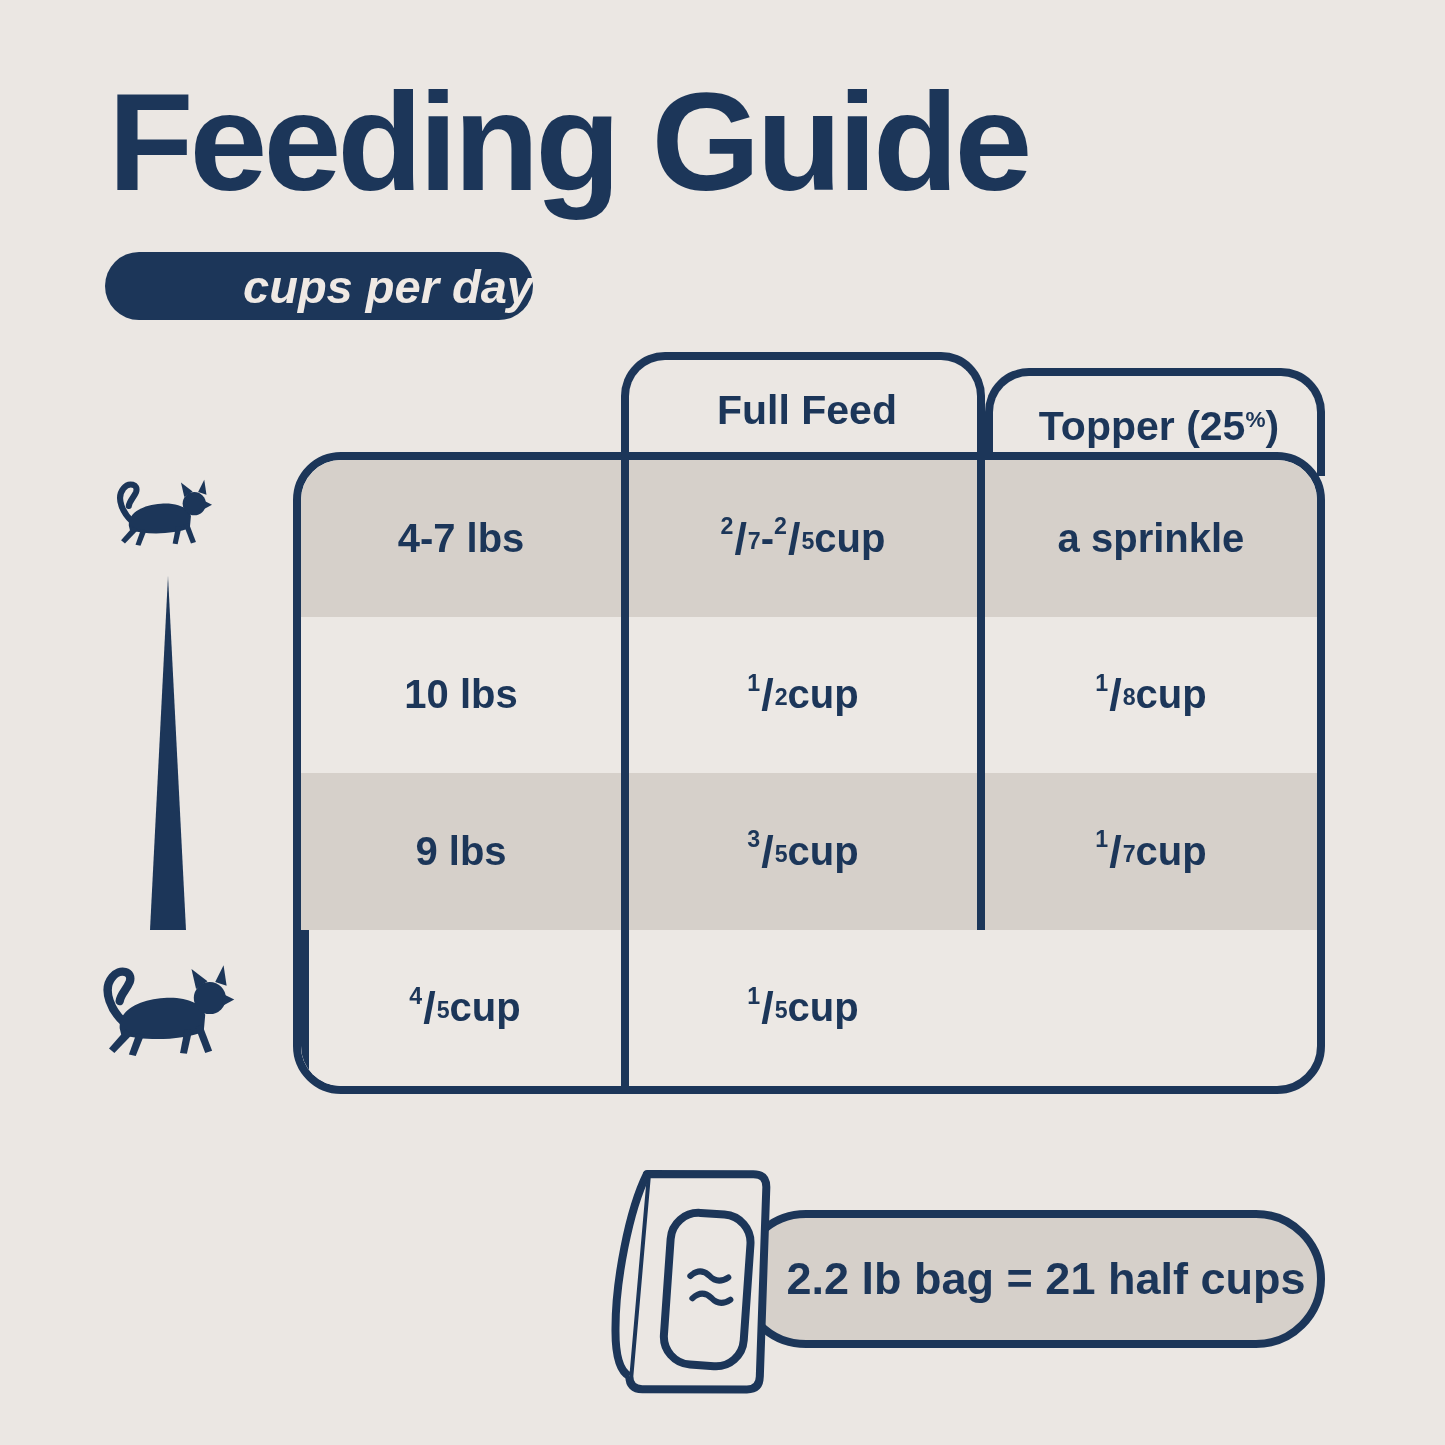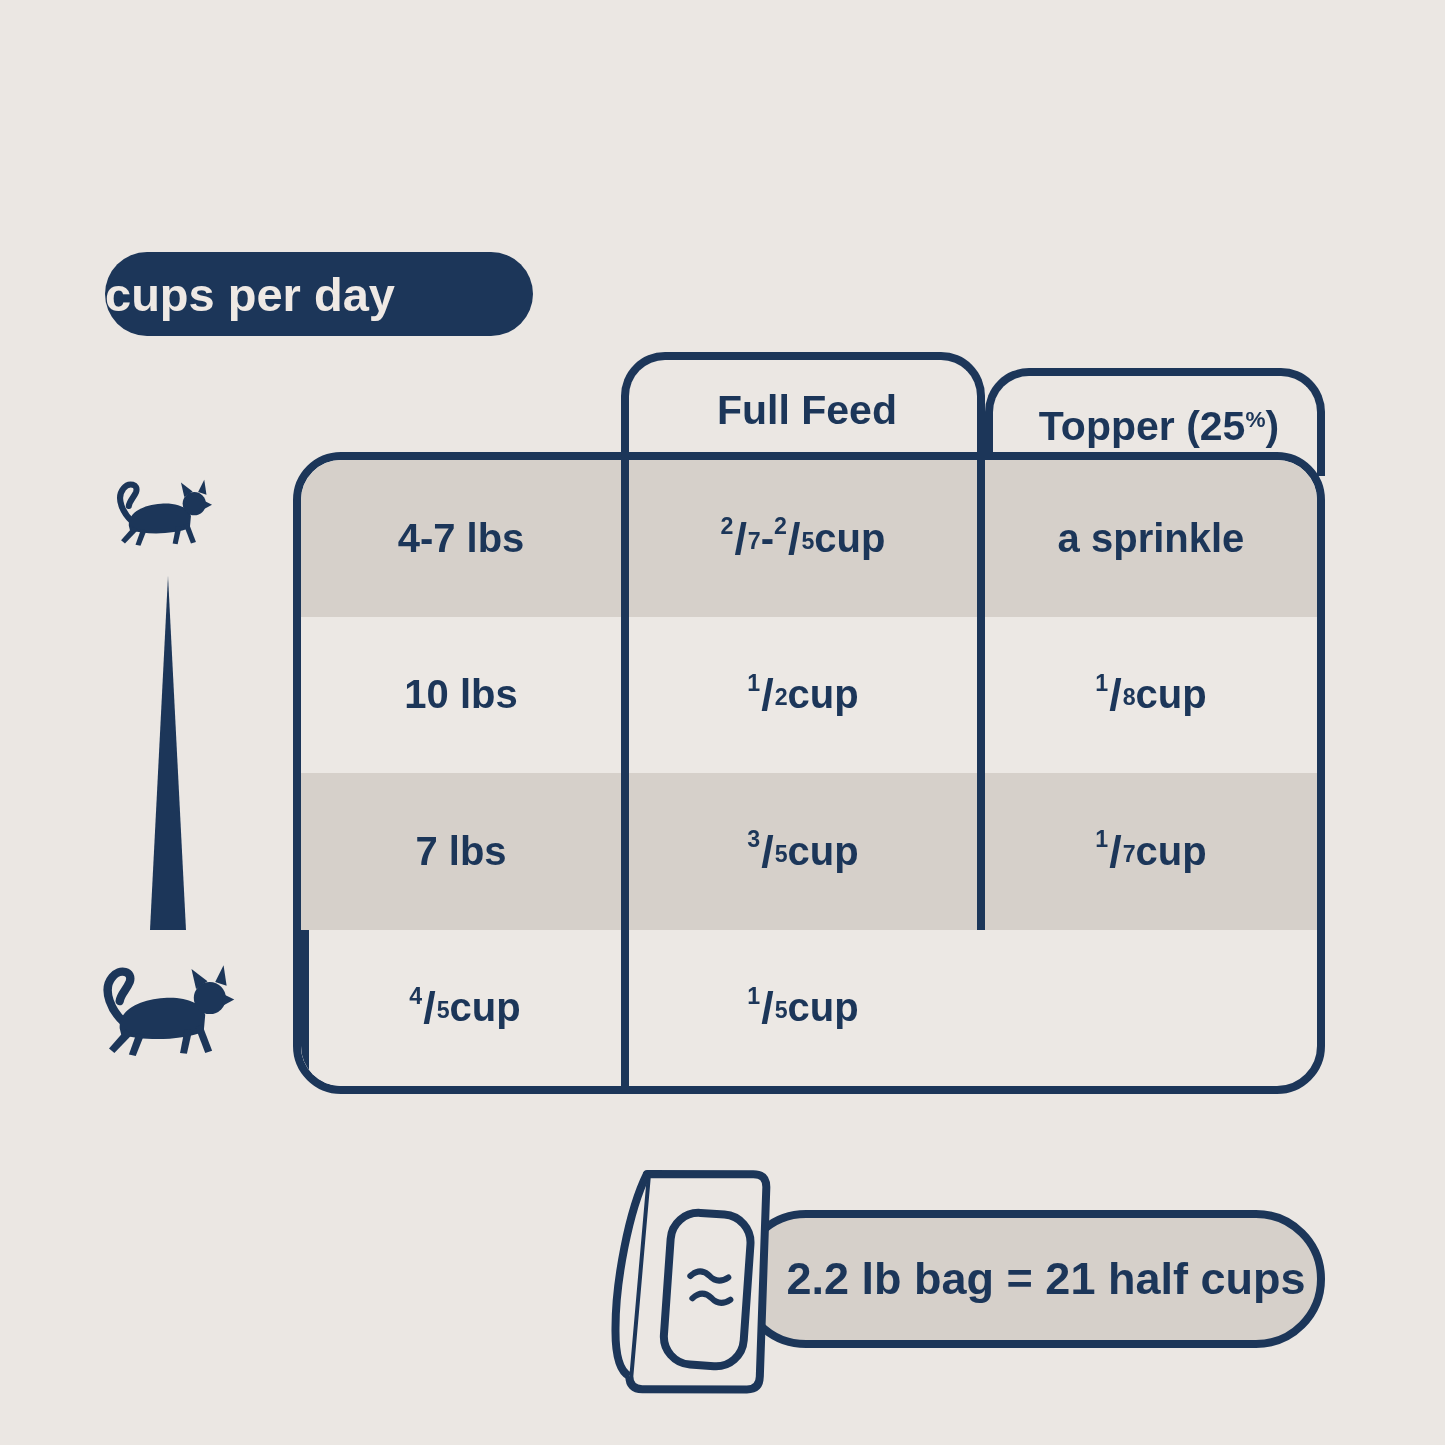--- a/index.html
+++ b/index.html
@@ -16,23 +16,23 @@
     position:relative;width:1445px;height:1445px;background:var(--bg);overflow:hidden;
   }
   
   .title{
     position:absolute;left:108px;top:72px;
     font-size:140px;font-weight:700;letter-spacing:-4px;line-height:1;
     color:var(--navy);white-space:nowrap;
   }
   
   .badge{
-    position:absolute;left:105px;top:252px;width:428px;height:84px;
+    position:absolute;left:105px;top:252px;width:428px;height:68px;
     background:var(--navy);border-radius:44px;
-    display:flex;align-items:center;justify-content:flex-start;
+    display:flex;align-items:center;justify-content:flex-end;font-style:italic;
   }
   .badge span{color:var(--cream);font-size:47px;font-weight:700;letter-spacing:0px;}
   
   .tab{
     position:absolute;top:352px;height:108px;
     background:var(--bg);
     border:8px solid var(--navy);border-bottom:none;
     border-radius:44px 44px 0 0;
     display:flex;align-items:center;justify-content:center;
     color:var(--navy);font-size:41px;font-weight:700;white-space:nowrap;padding-left:8px;
@@ -74,20 +74,21 @@
     display:flex;align-items:center;justify-content:center;
   }
   .footer-pill span{color:var(--navy);font-size:45px;font-weight:700;white-space:nowrap;padding-left:30px;}
   .bag{position:absolute;left:578px;top:1148px;width:200px;height:262px;}
 </style>
 </head>
 <body>
 
 <div class="canvas">
 
+  <div class="title">Feeding Guide</div>
 
   <div class="badge">
     <span>cups per day</span>
   </div>
 
   <div class="tab tab-full">
     <span>Full Feed</span>
   </div>
   <div class="tab tab-topper">
     <span>Topper (25<sup class="pct">%</sup>)</span>
@@ -95,21 +96,21 @@
 
   <div class="tbl">
     <div class="cell c1 dark">4-7 lbs</div>
     <div class="cell c2 dark"><sup>2</sup><span class="fs">/</span><sub>7</sub> - <sup>2</sup><span class="fs">/</span><sub>5</sub> cup</div>
     <div class="cell c3 dark">a sprinkle</div>
 
     <div class="cell c1">10 lbs</div>
     <div class="cell c2"><sup>1</sup><span class="fs">/</span><sub>2</sub> cup</div>
     <div class="cell c3"><sup>1</sup><span class="fs">/</span><sub>8</sub> cup</div>
 
-    <div class="cell c1 dark">7 lbs</div>
+    <div class="cell c1 dark">9 lbs</div>
     <div class="cell c2 dark"><sup>3</sup><span class="fs">/</span><sub>5</sub> cup</div>
     <div class="cell c3 dark"><sup>1</sup><span class="fs">/</span><sub>7</sub> cup</div>
 
     <div class="cell c2"><sup>4</sup><span class="fs">/</span><sub>5</sub> cup</div>
     <div class="cell c3"><sup>1</sup><span class="fs">/</span><sub>5</sub> cup</div>
   </div>
 
   <svg class="cat-small" viewBox="0 0 220 150" aria-hidden="true">
     <g fill="#1c3659">
       <path d="M58,92 C42,78 28,50 42,33 C52,20 70,25 65,39 C61,49 53,55 52,64" fill="none" stroke="#1c3659" stroke-width="11" stroke-linecap="round"></path>

